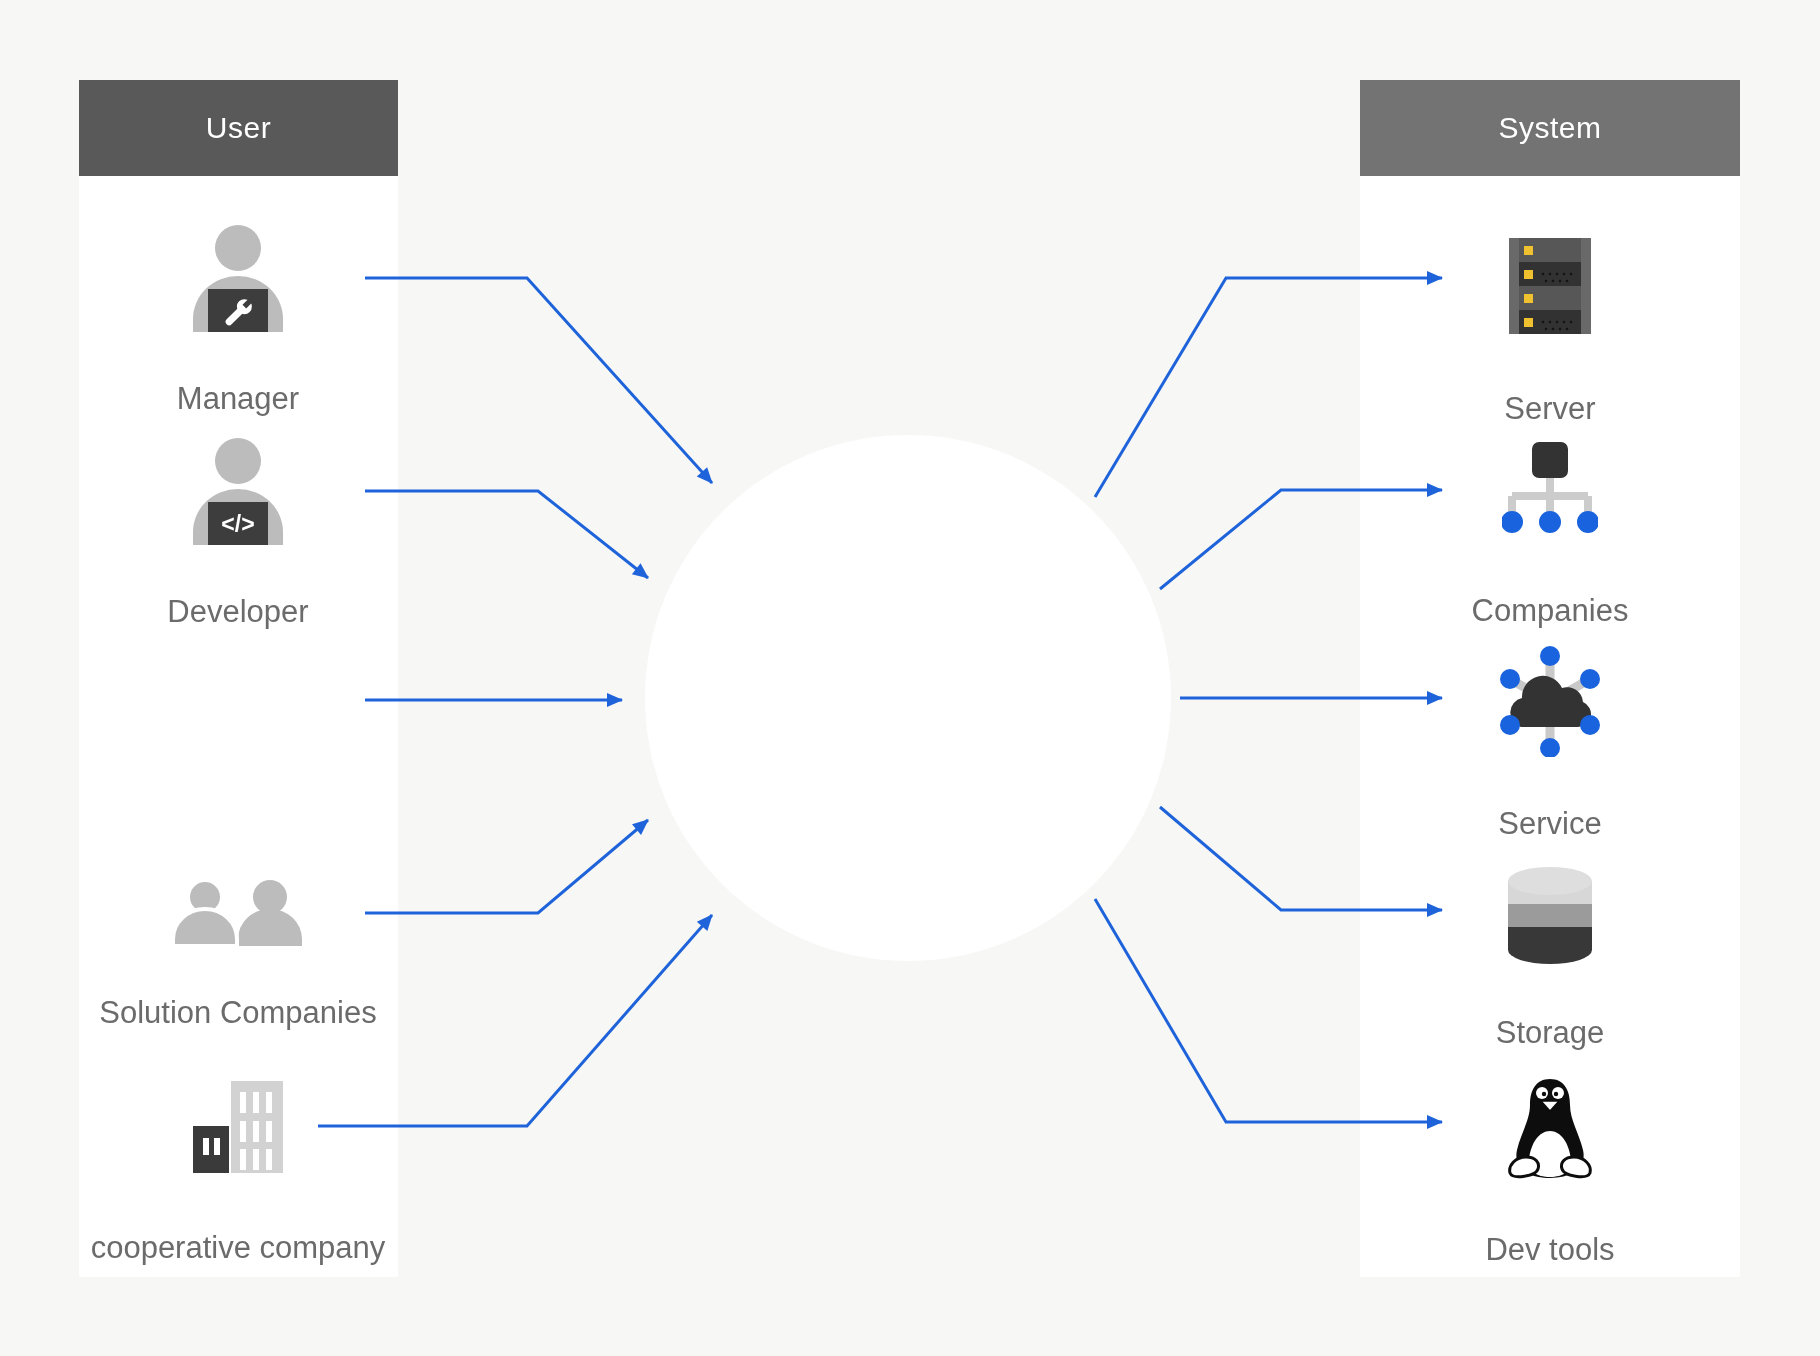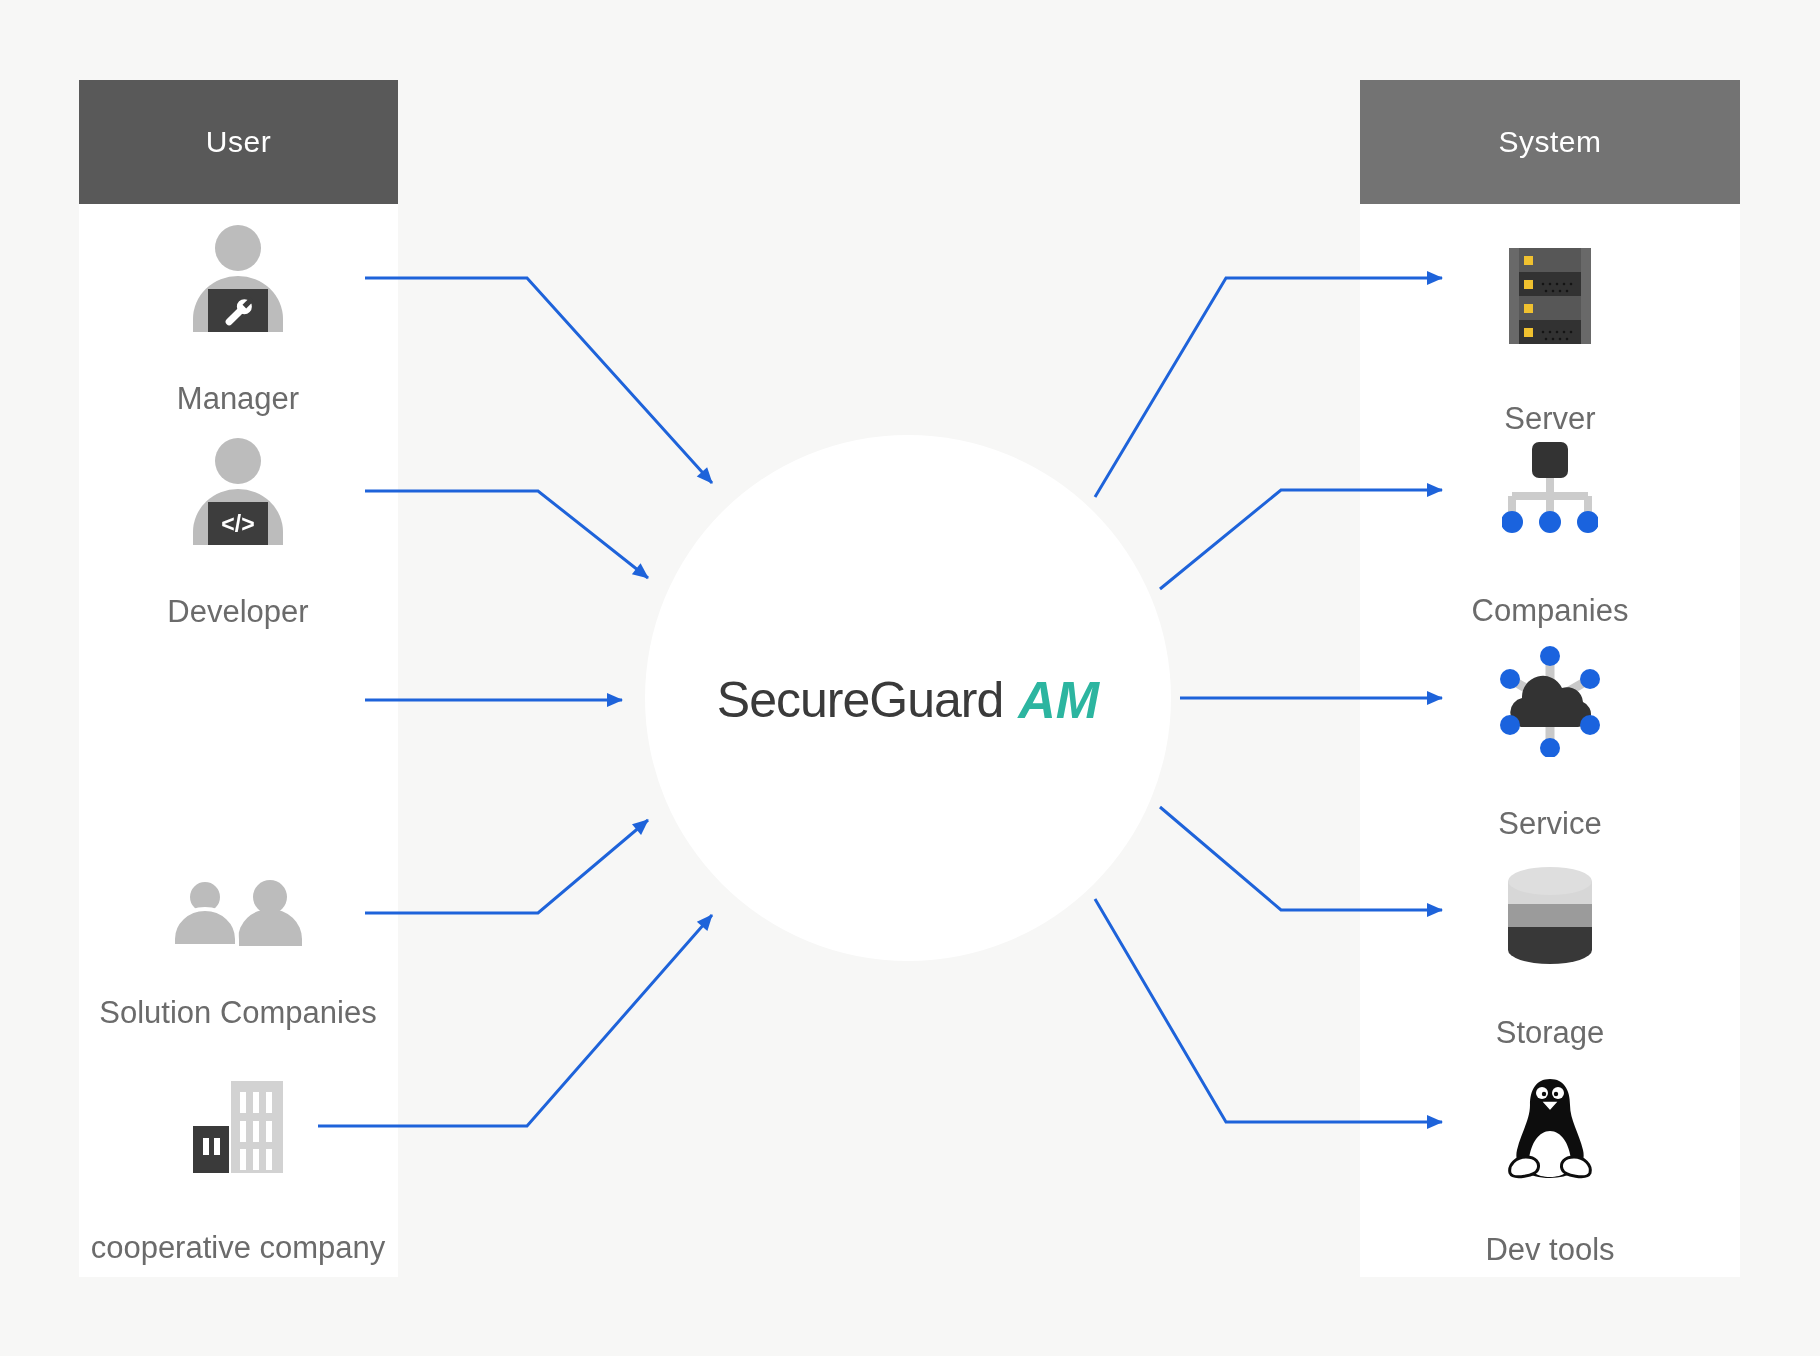--- a/index.html
+++ b/index.html
@@ -5,21 +5,21 @@
   html,body{margin:0;padding:0;background:#e9e9e7;}
   #stage{
     position:relative;width:1820px;height:1356px;overflow:hidden;
     background:#f7f7f6;
     font-family:"Liberation Sans", sans-serif;
   }
   .panel{position:absolute;top:80px;height:1197px;background:#ffffff;}
   #user-panel{left:79px;width:319px;}
   #system-panel{left:1360px;width:380px;}
   .panel-header{
-    position:absolute;top:0;left:0;right:0;height:124px;
+    position:absolute;top:0;left:0;right:0;height:96px;
     display:flex;align-items:center;justify-content:center;
     color:#ffffff;font-size:30px;letter-spacing:.5px;
   }
   #user-panel .panel-header{background:#595959;}
   #system-panel .panel-header{background:#737373;}
 
   .item{
     position:absolute;width:300px;
     display:flex;flex-direction:column;align-items:center;gap:28px;
   }
@@ -108,21 +108,21 @@
       </g>
       <rect x="0" y="45" width="36" height="47" fill="#3a3a3a"></rect>
       <g fill="#ffffff">
         <rect x="10" y="57" width="6" height="17"></rect>
           <rect x="21" y="57" width="6" height="17"></rect>
       </g>
     </svg>
     <div class="item-label gap30">cooperative company</div>
   </div>
 
-  <div class="item sys-item" style="top:248px">
+  <div class="item sys-item" style="top:238px">
     <svg width="82" height="96" viewBox="0 0 82 96">
       <rect x="0" y="0" width="82" height="96" fill="#696969"></rect>
       <rect x="10" y="0" width="62" height="24" fill="#575757"></rect>
       <rect x="10" y="24" width="62" height="24" fill="#323232"></rect>
       <rect x="10" y="48" width="62" height="24" fill="#575757"></rect>
       <rect x="10" y="72" width="62" height="24" fill="#323232"></rect>
       <g fill="#f0c12f">
         <rect x="15" y="8" width="9" height="9"></rect>
         <rect x="15" y="32" width="9" height="9"></rect>
         <rect x="15" y="56" width="9" height="9"></rect>
@@ -234,18 +234,14 @@
       <polyline points="365,913 538,913 648,820" marker-end="url(#ah)"></polyline>
       <polyline points="318,1126 527,1126 712,915" marker-end="url(#ah)"></polyline>
       <polyline points="1095,497 1226,278 1442,278" marker-end="url(#ah)"></polyline>
       <polyline points="1160,589 1281,490 1442,490" marker-end="url(#ah)"></polyline>
       <polyline points="1180,698 1442,698" marker-end="url(#ah)"></polyline>
       <polyline points="1160,807 1281,910 1442,910" marker-end="url(#ah)"></polyline>
       <polyline points="1095,899 1226,1122 1442,1122" marker-end="url(#ah)"></polyline>
     </g>
   </svg>
 
-  <div id="logo">
-    <span class="brand">SecureGuard</span>
-    <span class="suffix">AM</span>
-  </div>
 
 </div>
 
 </body></html>

